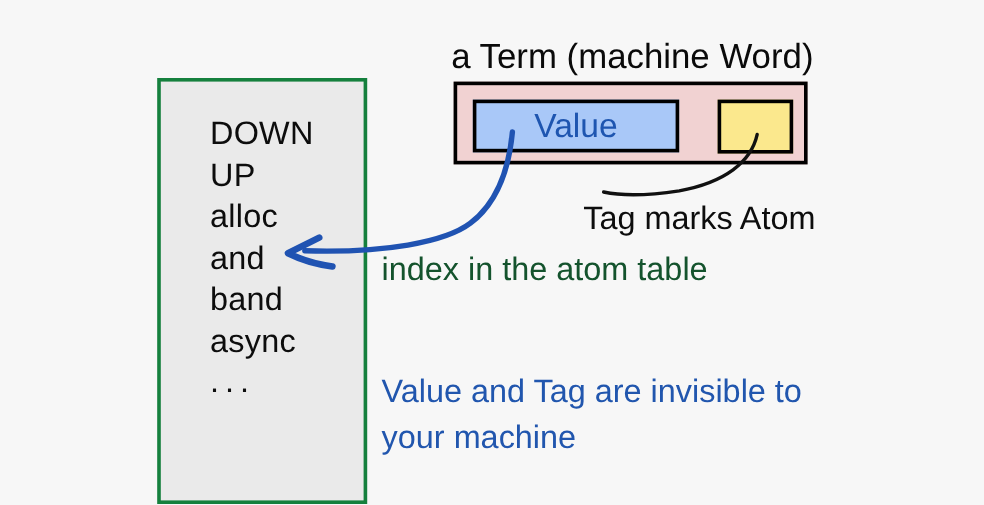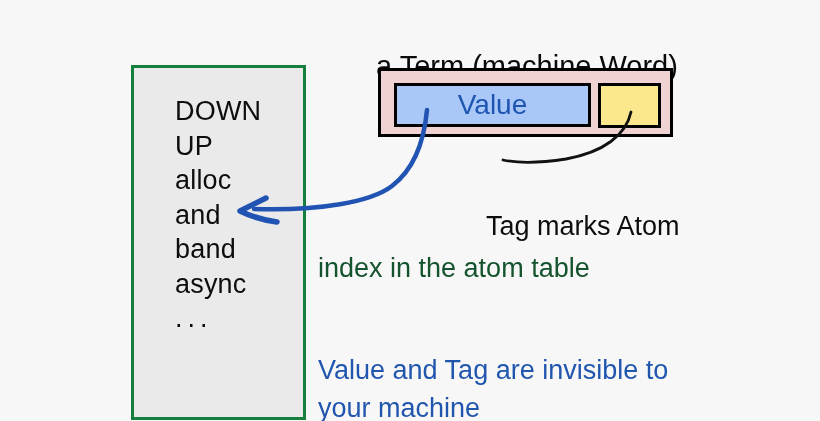--- a/index.html
+++ b/index.html
@@ -35,53 +35,52 @@
   }
   .atom-item-ellipsis { letter-spacing: 5px; }
 
   
   .term-title {
     position: absolute;
     left: 376px; top: 32px;
     font-size: 29px;
     color: #0a0a0a;
     white-space: nowrap;
-    margin-top: 18px;
   }
 
   
   .term-box {
     position: absolute;
     left: 378px; top: 68px;
     width: 295px; height: 69px;
     background: #f1d2d2;
     border: 3px solid #000;
   }
   .value-box {
     position: absolute;
     left: 13px; top: 12px;
-    width: 197px; height: 44px;
+    width: 172px; height: 44px;
     background: #a9c8f8;
     border: 3px solid #000;
     display: flex;
     align-items: center;
     justify-content: center;
     font-size: 28px;
     color: #1e55b0;
   }
   .tag-box {
     position: absolute;
     left: 217px; top: 12px;
     width: 63px; height: 45px;
     background: #fbe88d;
     border: 3px solid #000;
   }
 
   
-  .ann { position: absolute; white-space: nowrap; margin-top: 44px; }
+  .ann { position: absolute; white-space: nowrap; }
   .ann-tag {
     left: 486px; top: 167px;
     font-size: 27px;
     color: #0d0d0d;
   }
   .ann-index {
     left: 318px; top: 209px;
     font-size: 27px;
     color: #14532d;
   }

